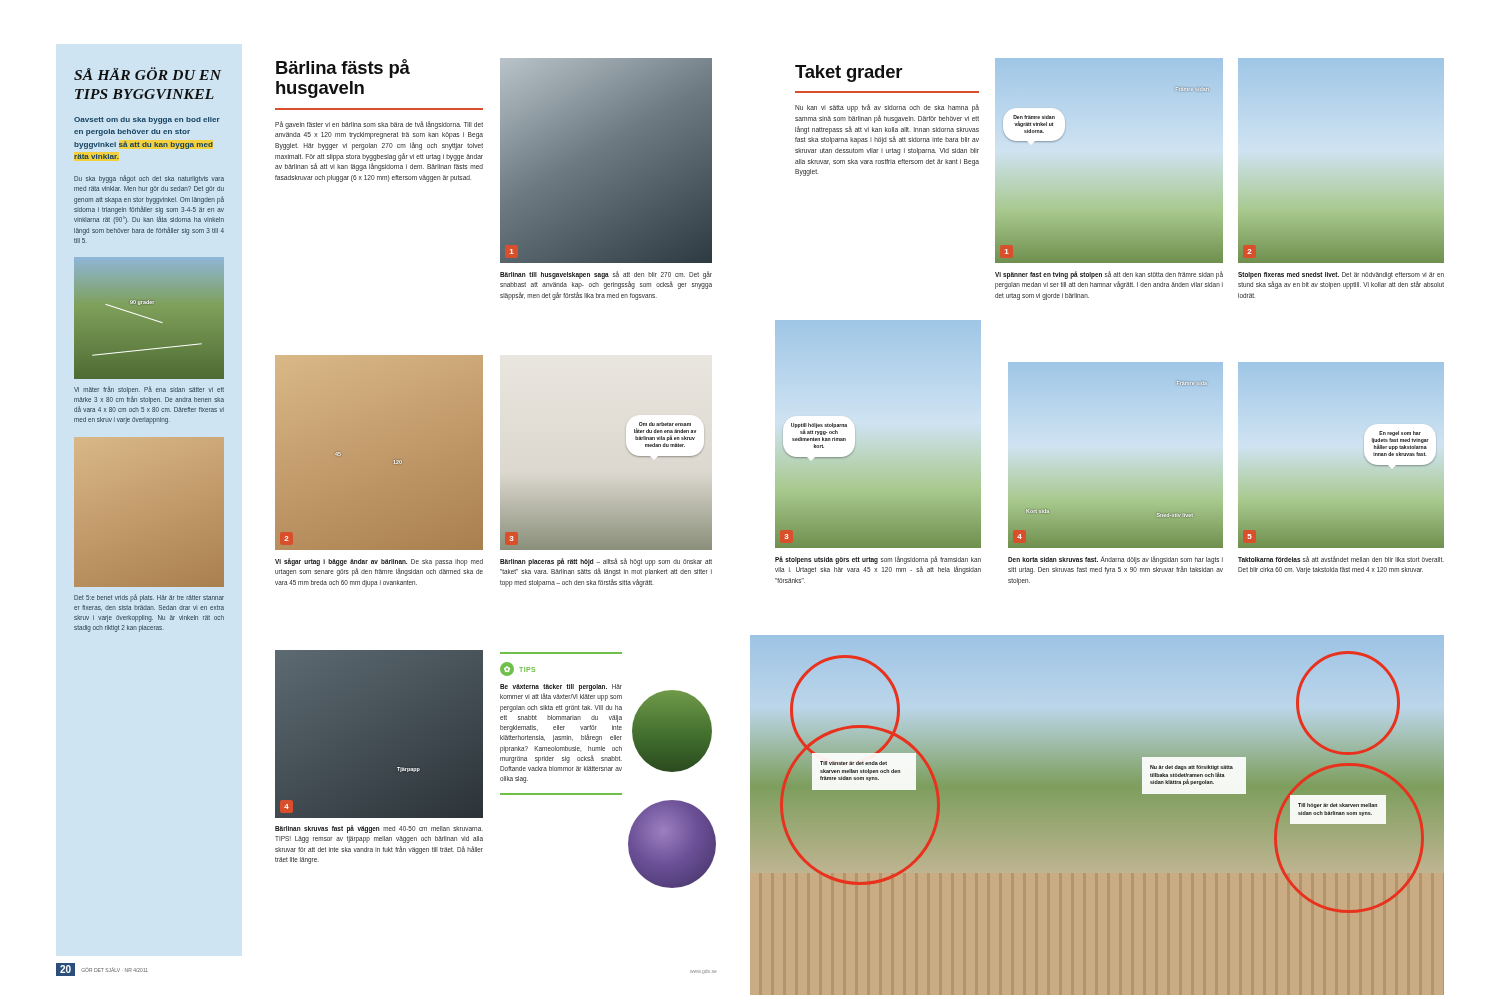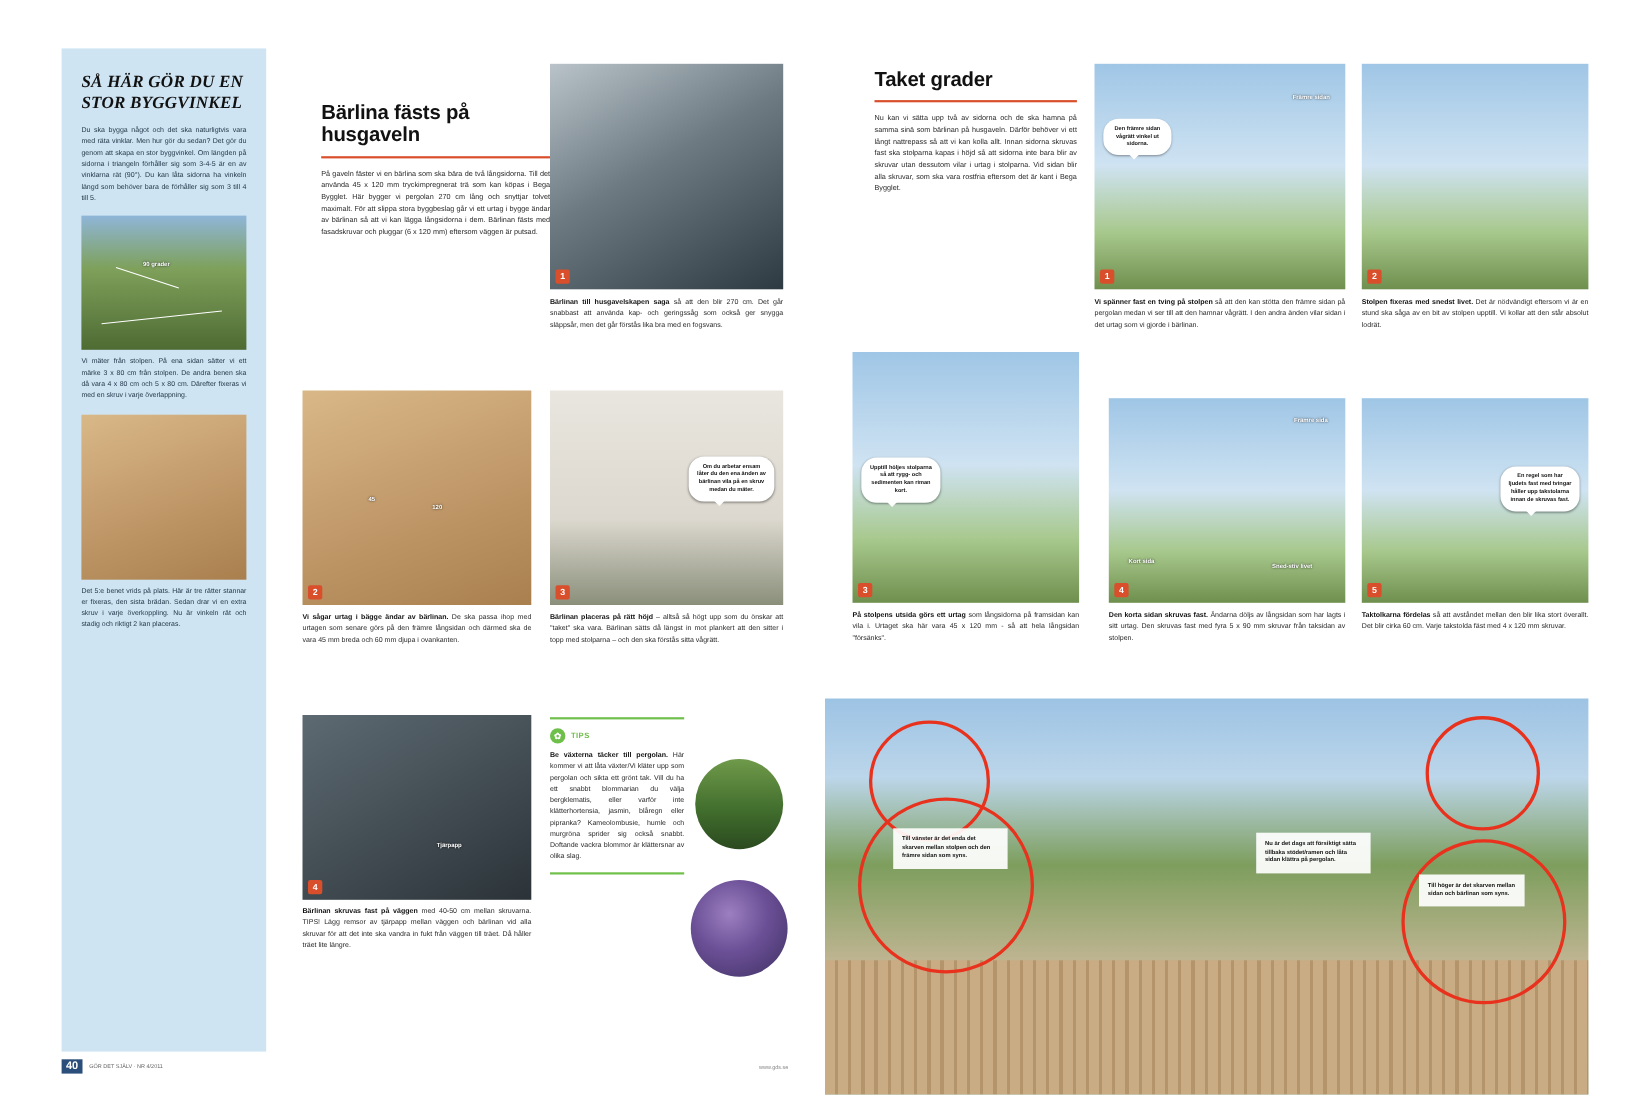--- a/index.html
+++ b/index.html
@@ -143,36 +143,39 @@
     background:repeating-linear-gradient(90deg,#c9ab84 0 9px,#b4946b 9px 12px);
   }
 </style>
 </head>
 <body>
 
 <div class="page">
 
   <div id="sidebar">
     <div class="inner">
-      <div class="side-title">SÅ HÄR GÖR DU EN STOR BYGGVINKEL</div>
+      <div class="side-title">SÅ HÄR GÖR DU EN TIPS BYGGVINKEL</div>
+      <div class="side-lead">
+        <span>Oavsett om du ska bygga en bod eller en pergola behöver du en stor byggvinkel </span><span class="hl">så att du kan bygga med räta vinklar.</span>
+      </div>
       <div class="side-body">Du ska bygga något och det ska naturligtvis vara med räta vinklar. Men hur gör du sedan? Det gör du genom att skapa en stor byggvinkel. Om längden på sidorna i triangeln förhåller sig som 3-4-5 är en av vinklarna rät (90°). Du kan låta sidorna ha vinkeln längd som behöver bara de förhåller sig som 3 till 4 till 5.</div>
 
       <div class="side-img ph-grass" style="height:122px">
         <div class="pointer-label" style="left:56px; top:42px;">90 grader</div>
         <div class="leader" style="left:30px; top:56px; width:60px; transform:rotate(18deg);"></div>
         <div class="leader" style="left:18px; top:92px; width:110px; transform:rotate(-6deg);"></div>
       </div>
       <div class="side-cap">Vi mäter från stolpen. På ena sidan sätter vi ett märke 3 x 80 cm från stolpen. De andra benen ska då vara 4 x 80 cm och 5 x 80 cm. Därefter fixeras vi med en skruv i varje överlappning.</div>
 
       <div class="side-img ph-wood" style="height:150px; margin-top:12px"></div>
       <div class="side-cap">Det 5:e benet vrids på plats. Här är tre rätter stannar er fixeras, den sista brädan. Sedan drar vi en extra skruv i varje överkoppling. Nu är vinkeln rät och stadig och riktigt 2 kan placeras.</div>
     </div>
   </div>
 
-  <div class="col" style="left:292px; top:58px; width:208px;margin-top:34px;">
+  <div class="col" style="left:275px; top:58px; width:208px;">
     <h2 class="head">Bärlina fästs på husgaveln</h2>
     <div class="head-rule"></div>
     <div class="body-text" style="margin-top:10px">På gaveln fäster vi en bärlina som ska bära de två långsidorna. Till det använda 45 x 120 mm tryckimpregnerat trä som kan köpas i Bega Bygglet. Här bygger vi pergolan 270 cm lång och snyttjar tolvet maximalt. För att slippa stora byggbeslag går vi ett urtag i bygge ändar av bärlinan så att vi kan lägga långsidorna i dem. Bärlinan fästs med fasadskruvar och pluggar (6 x 120 mm) eftersom väggen är putsad.</div>
   </div>
 
   <div class="photo ph-tool" style="left:500px; top:58px; width:212px; height:205px; position:absolute;">
     <div class="num">1</div>
   </div>
   <div class="col" style="left:500px; top:270px; width:212px;">
     <div class="cap"><b>Bärlinan till husgavelskapen saga</b><span> så att den blir 270 cm. Det går snabbast att använda kap- och geringssåg som också ger snygga släppsår, men det går förstås lika bra med en fogsvans.</span></div>
@@ -267,18 +270,18 @@
     <div class="circle-hl" style="left:30px; top:90px; width:160px; height:160px;"></div>
     <div class="circle-hl" style="right:44px; top:16px; width:104px; height:104px;"></div>
     <div class="circle-hl" style="right:20px; top:128px; width:150px; height:150px;"></div>
 
     <div class="hero-note" style="left:62px; top:118px; width:104px;">Till vänster är det enda det skarven mellan stolpen och den främre sidan som syns.</div>
     <div class="hero-note" style="left:392px; top:122px; width:104px;">Nu är det dags att försiktigt sätta tillbaka stödet/ramen och låta sidan klättra på pergolan.</div>
     <div class="hero-note" style="right:58px; top:160px; width:96px;">Till höger är det skarven mellan sidan och bärlinan som syns.</div>
   </div>
 
   <div class="folio">
-    <div class="pg">40</div>
+    <div class="pg">20</div>
     <div class="txt">GÖR DET SJÄLV · NR 4/2011</div>
   </div>
   <div class="folio2">www.gds.se</div>
 
 </div>
 
 </body></html>

